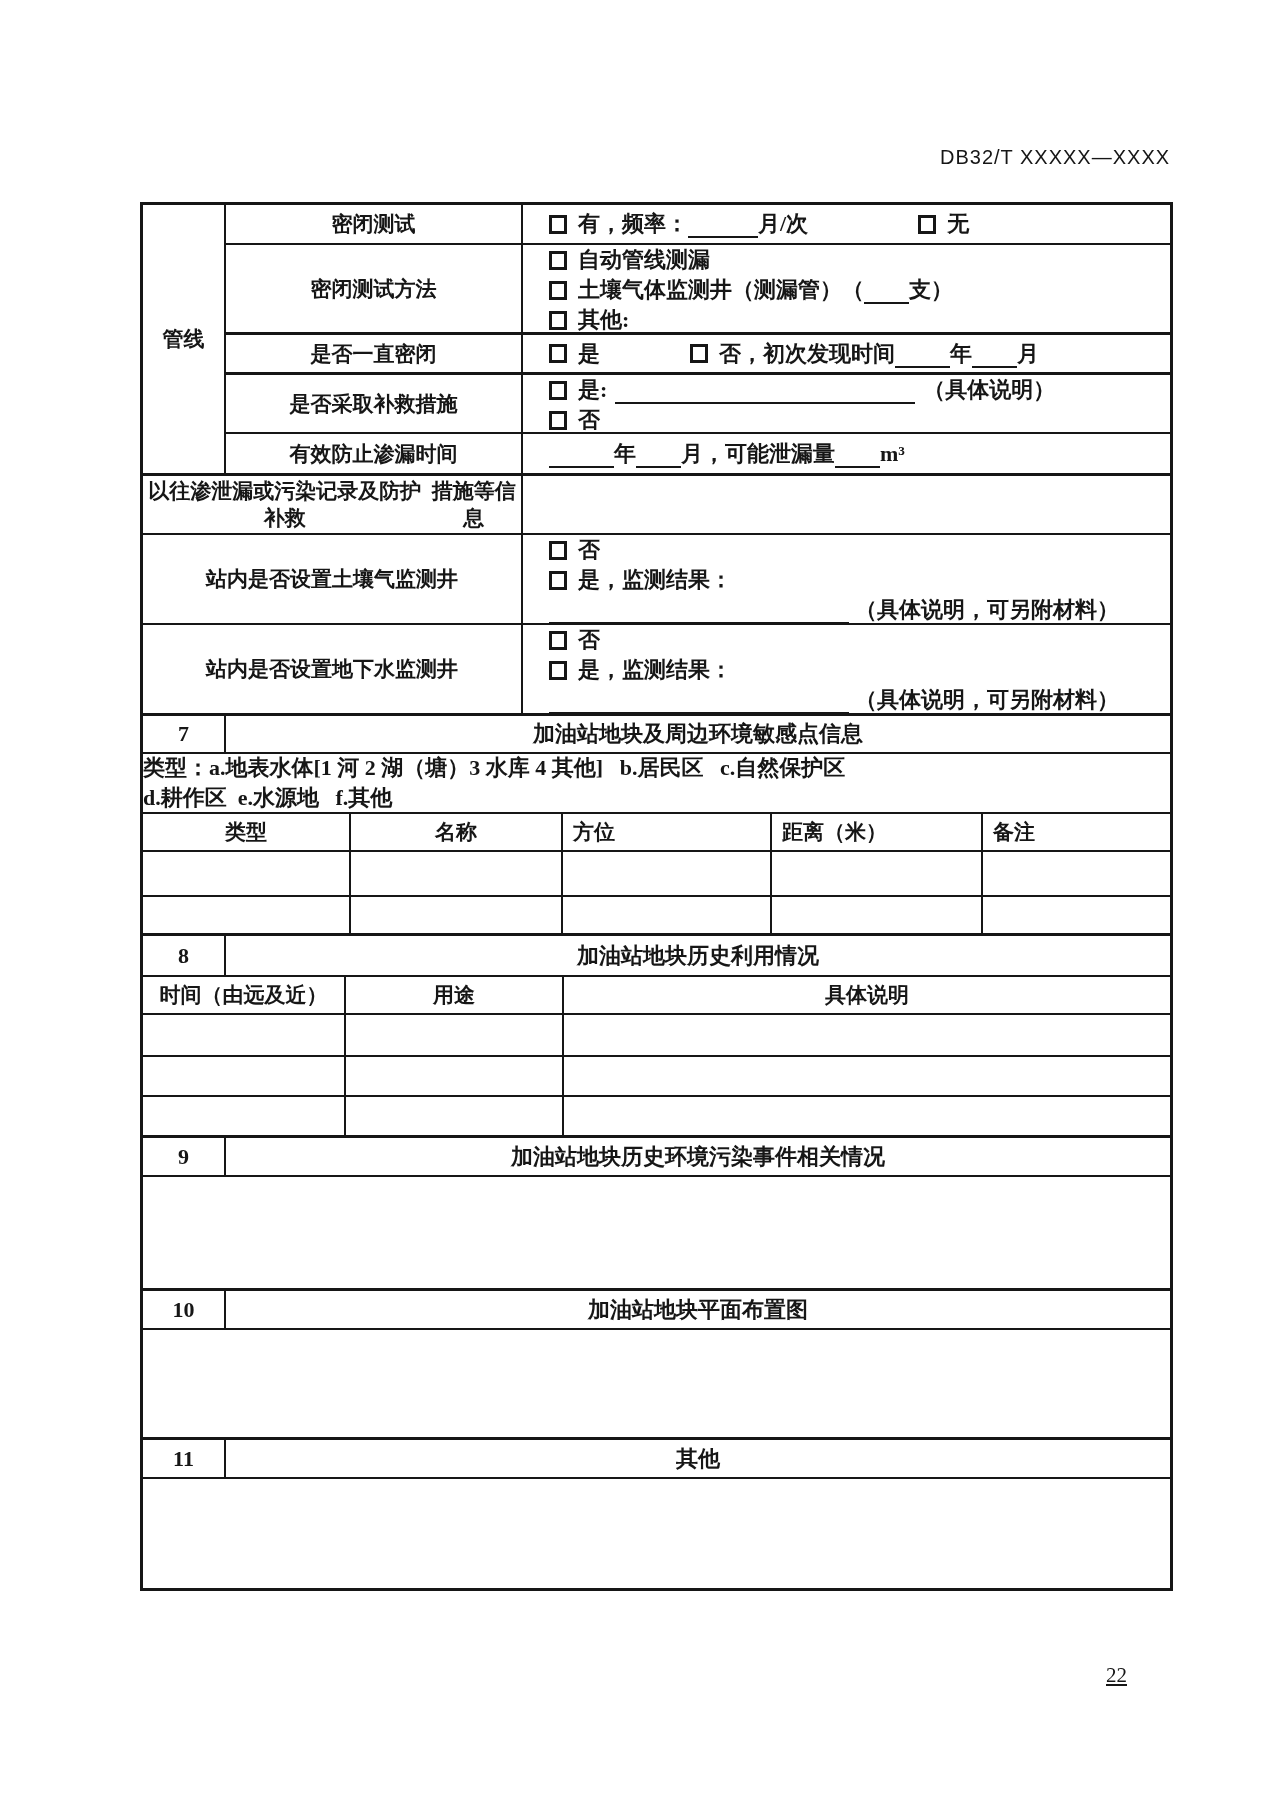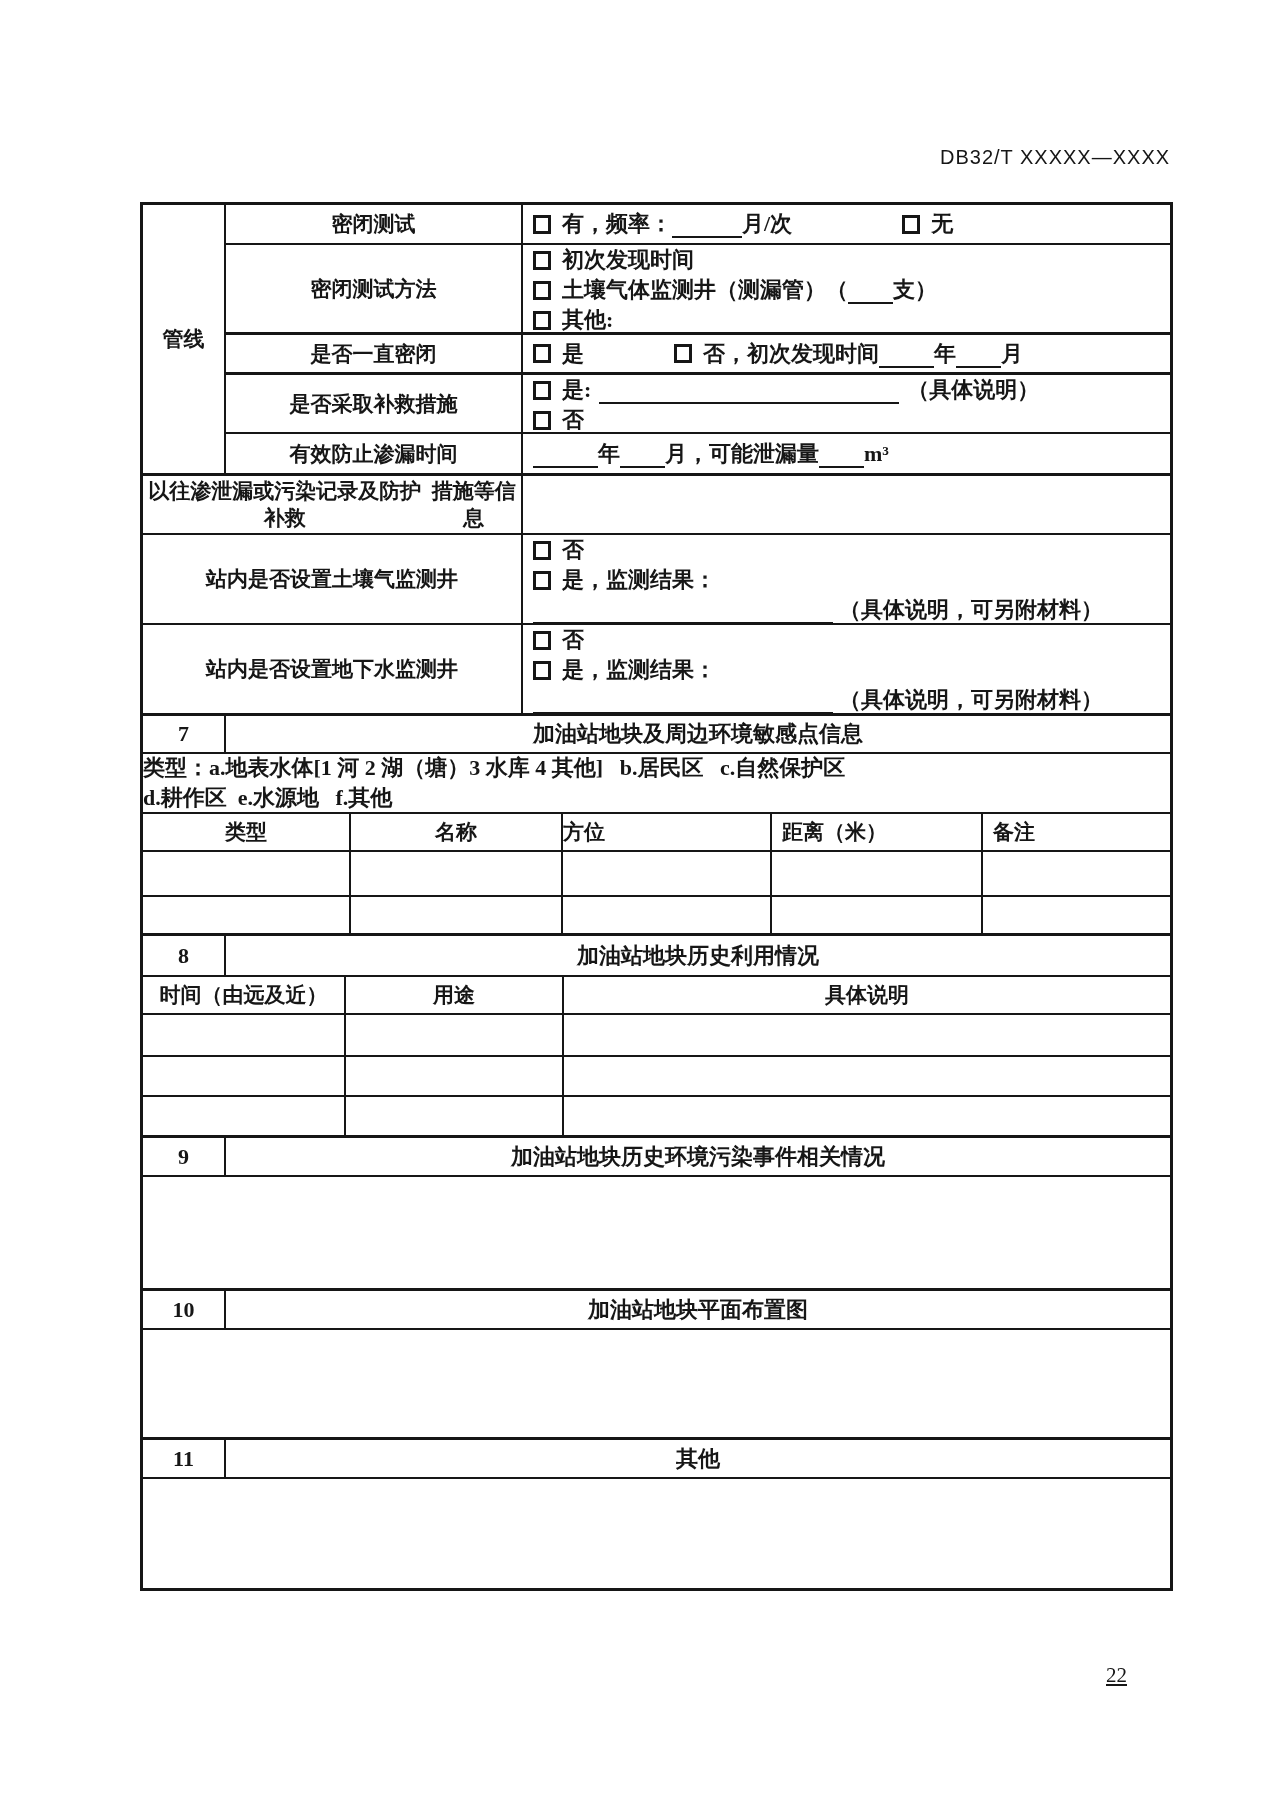--- a/index.html
+++ b/index.html
@@ -27,21 +27,21 @@
     font-size:21px;
   }
   .trow{display:flex; box-sizing:border-box; align-items:stretch;}
   .bt{border-top:2px solid #161616;}
   .bt3{border-top:3px solid #161616;}
   .cell{box-sizing:border-box; min-width:0;font-weight:bold;}
   .bl{border-left:2px solid #161616;}
   .lab{display:flex; align-items:center; justify-content:center; text-align:center; flex:0 0 auto;}
   .numcell{display:flex; align-items:center; justify-content:center; font-size:22px; flex:0 0 81px;}
   .titlecell{display:flex; align-items:center; justify-content:center; flex:1 1 auto; font-size:22px;}
-  .content{flex:1 1 auto; display:flex; flex-direction:column; justify-content:space-evenly; padding-left:10px; font-size:22px;}
+  .content{flex:1 1 auto; display:flex; flex-direction:column; justify-content:space-evenly; padding-left:26px; font-size:22px;}
   .line{display:flex; align-items:center; white-space:nowrap;}
   .vstack{flex:1 1 auto; display:flex; flex-direction:column;}
   .subrow{display:flex; box-sizing:border-box;}
   .sublab{flex:0 0 297px;}
   .cb{
     width:12px;height:13px; border:3px solid #161616;
     display:inline-block; margin-right:11px; flex:0 0 auto; background:#fff;
   }
   .blank{
     display:inline-block; border-bottom:2px solid #161616; height:12px;
@@ -83,21 +83,21 @@
           </div>
         </div>
 
         <div class="subrow bt" style="height:89px">
           <div class="cell bl lab sublab">
               <span>密闭测试方法</span>
             </div>
           <div class="cell bl content">
             <div class="line">
               <span class="cb"></span>
-              <span>初次发现时间</span>
+              <span>自动管线测漏</span>
             </div>
             <div class="line">
               <span class="cb"></span>
               <span>土壤气体监测井（测漏管）（</span>
               <span class="blank" style="width:45px"></span>
               <span>支）</span>
             </div>
             <div class="line">
               <span class="cb"></span>
               <span>其他: </span>
@@ -219,21 +219,21 @@
         <span class="pre">d.耕作区  e.水源地   f.其他</span>
       </div>
     </div>
     <div class="trow bt" style="height:38px">
       <div class="cell lab" style="flex:0 0 206px">
           <span>类型</span>
         </div>
       <div class="cell bl lab" style="flex:0 0 212px">
           <span>名称</span>
         </div>
-      <div class="cell bl lab" style="flex:0 0 209px; justify-content:flex-start; ">
+      <div class="cell bl lab" style="flex:0 0 209px; justify-content:flex-start; padding-left:10px">
           <span>方位</span>
         </div>
       <div class="cell bl lab" style="flex:0 0 211px; justify-content:flex-start; padding-left:10px">
           <span>距离（米）</span>
         </div>
       <div class="cell bl lab fill" style="justify-content:flex-start; padding-left:10px">
           <span>备注</span>
         </div>
     </div>
     <div class="trow bt" style="height:45px">

